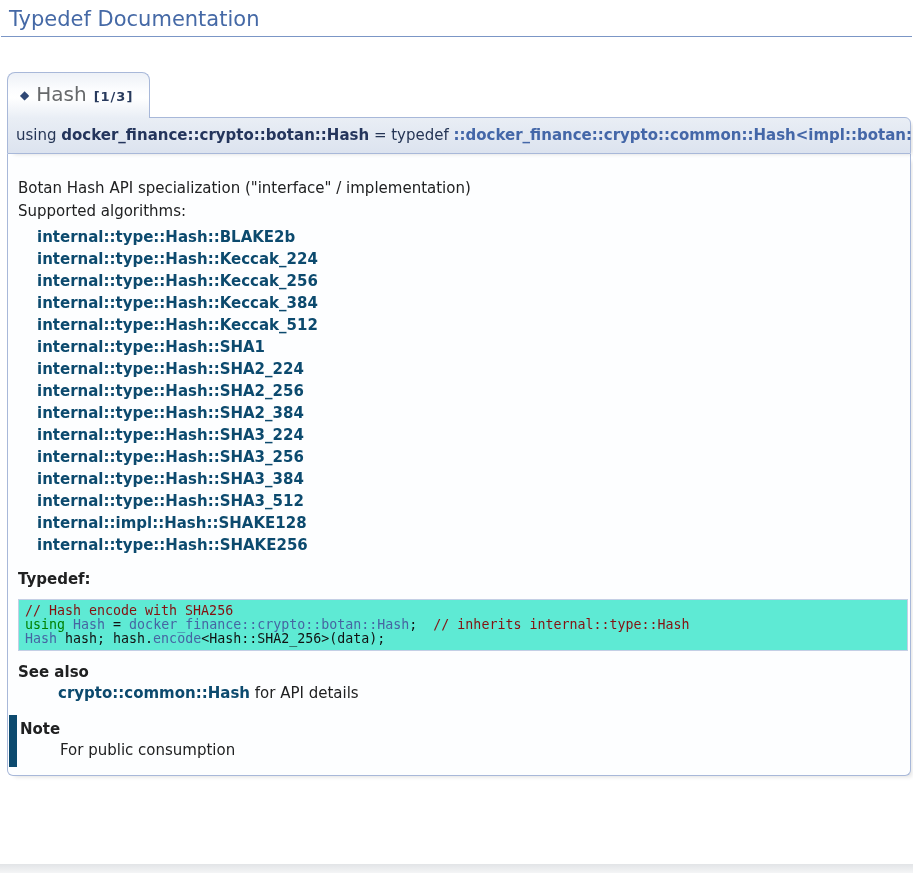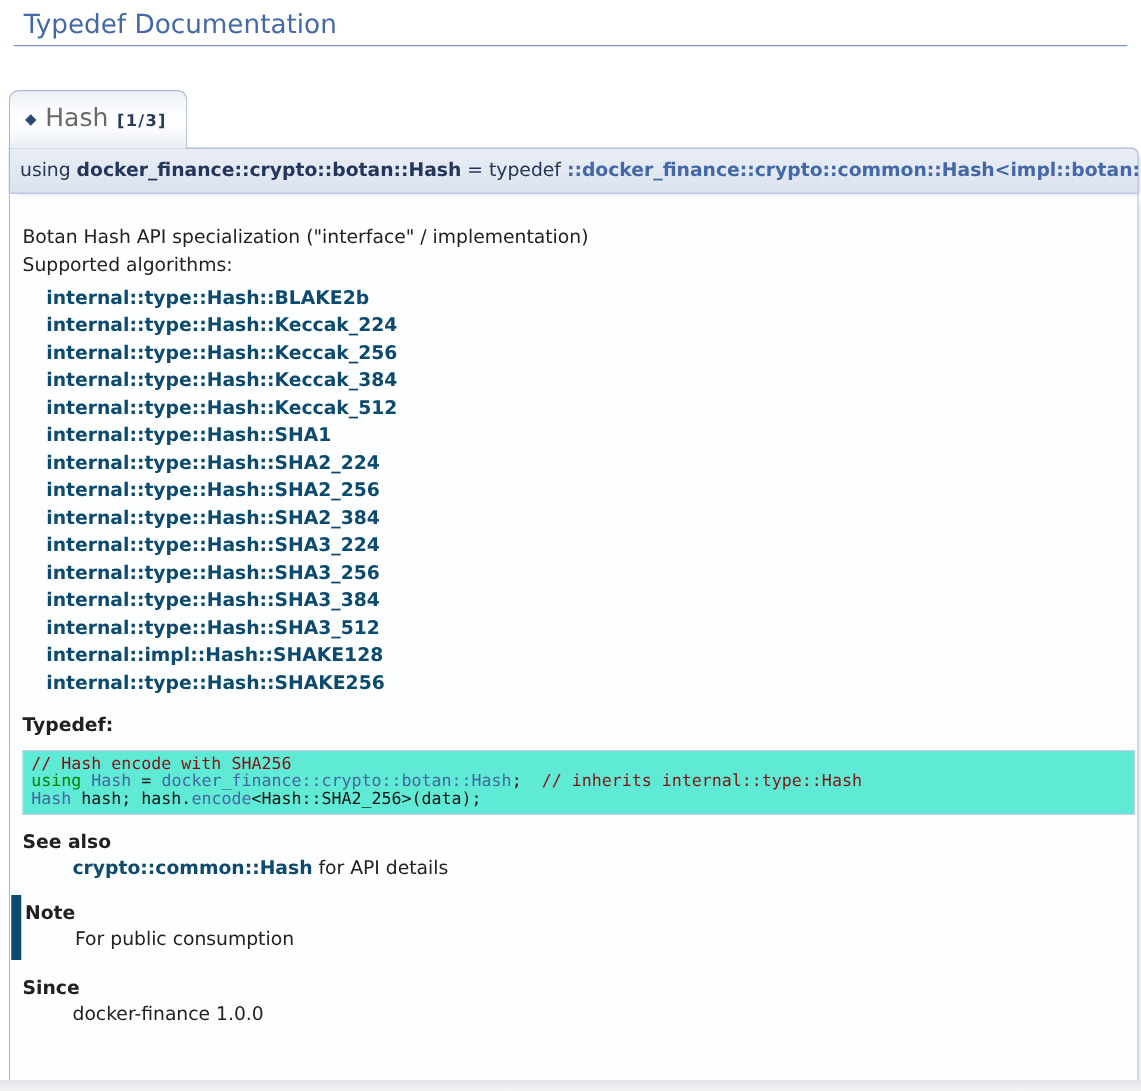--- a/index.html
+++ b/index.html
@@ -2,21 +2,21 @@
 <html><head>
 <meta charset="utf-8">
 <style>
   * { box-sizing: border-box; margin: 0; padding: 0; }
   html, body { width: 913px; height: 873px; overflow: hidden; background: #FFFFFF; }
   body { font-family: "DejaVu Sans", "Liberation Sans", sans-serif; font-size: 15px; color: #202122; position: relative; }
 
   
   .groupheader {
     font-size: 21px; font-weight: normal; color: #4569A6;
-    padding: 7px 0 5px 8px; margin: 0 11px;
+    padding: 7px 0 5px 8px; margin: 0 1px;
     border-bottom: 1px solid #7B96C6;
   }
 
   
   .memwrap { position: absolute; top: 72px; left: 7px; right: 2px; }
 
   .memtitle {
     display: inline-block; position: relative; z-index: 2;
     border: 1px solid #A8B8D9; border-bottom: none;
     border-radius: 8px 8px 0 0;
@@ -38,21 +38,21 @@
     box-shadow: 4px 3px 4px -3px rgba(0,0,0,0.15);
   }
   .memproto .memname-bold { font-weight: bold; color: #24355C; }
   .memproto a.target-link { font-weight: bold; color: #4467A8; text-decoration: none; cursor: pointer; }
 
   .memdoc {
     border: 1px solid #A8B8D9; border-top: none;
     border-radius: 0 0 6px 6px;
     background: #FDFEFF;
     padding: 2px 0 12px 10px;
-    height: 718px; overflow: hidden;
+    height: 622px; overflow: hidden;
     box-shadow: 4px 4px 4px -3px rgba(0,0,0,0.12);
   }
 
   .desc { margin-top: 23px; line-height: 19px; }
   .supported { margin-top: 4px; line-height: 19px; }
 
   .algolist { margin-top: 5px; padding-left: 19px; }
   .algolist a {
     display: block; line-height: 22px; font-weight: bold;
     color: #0c4a6e; font-size: 15px; text-decoration: none; cursor: pointer;

